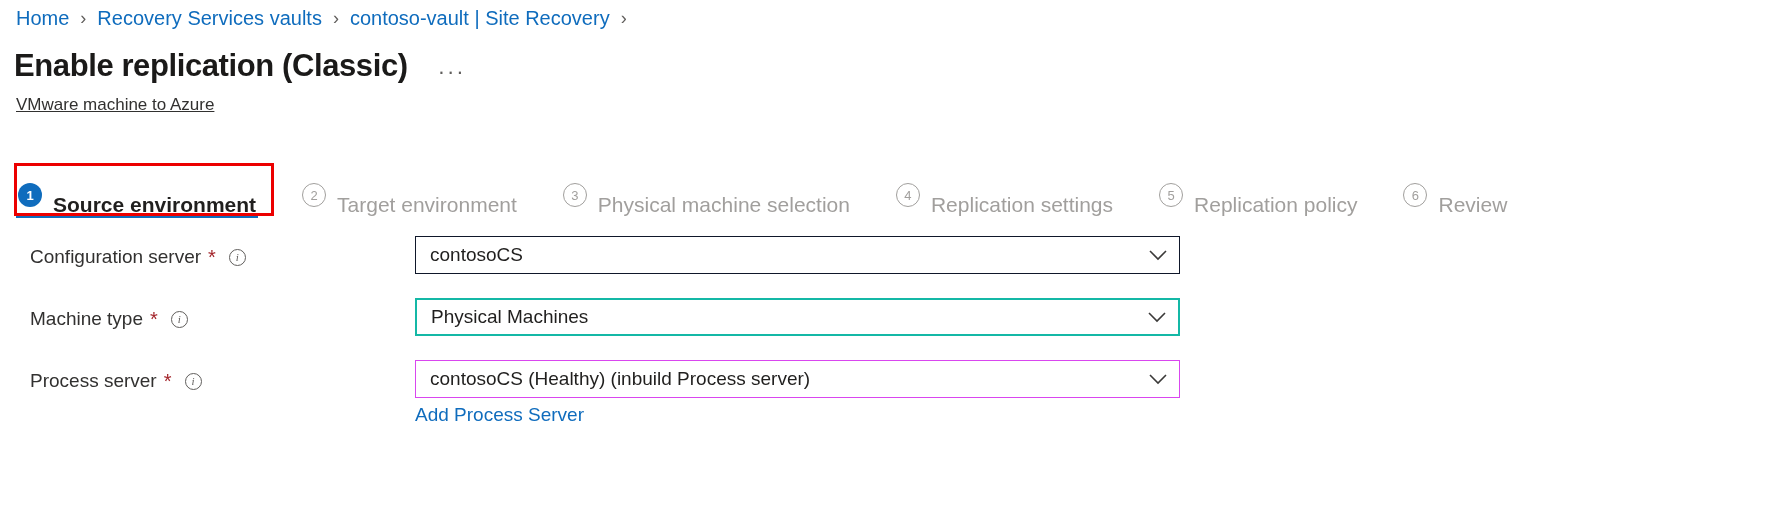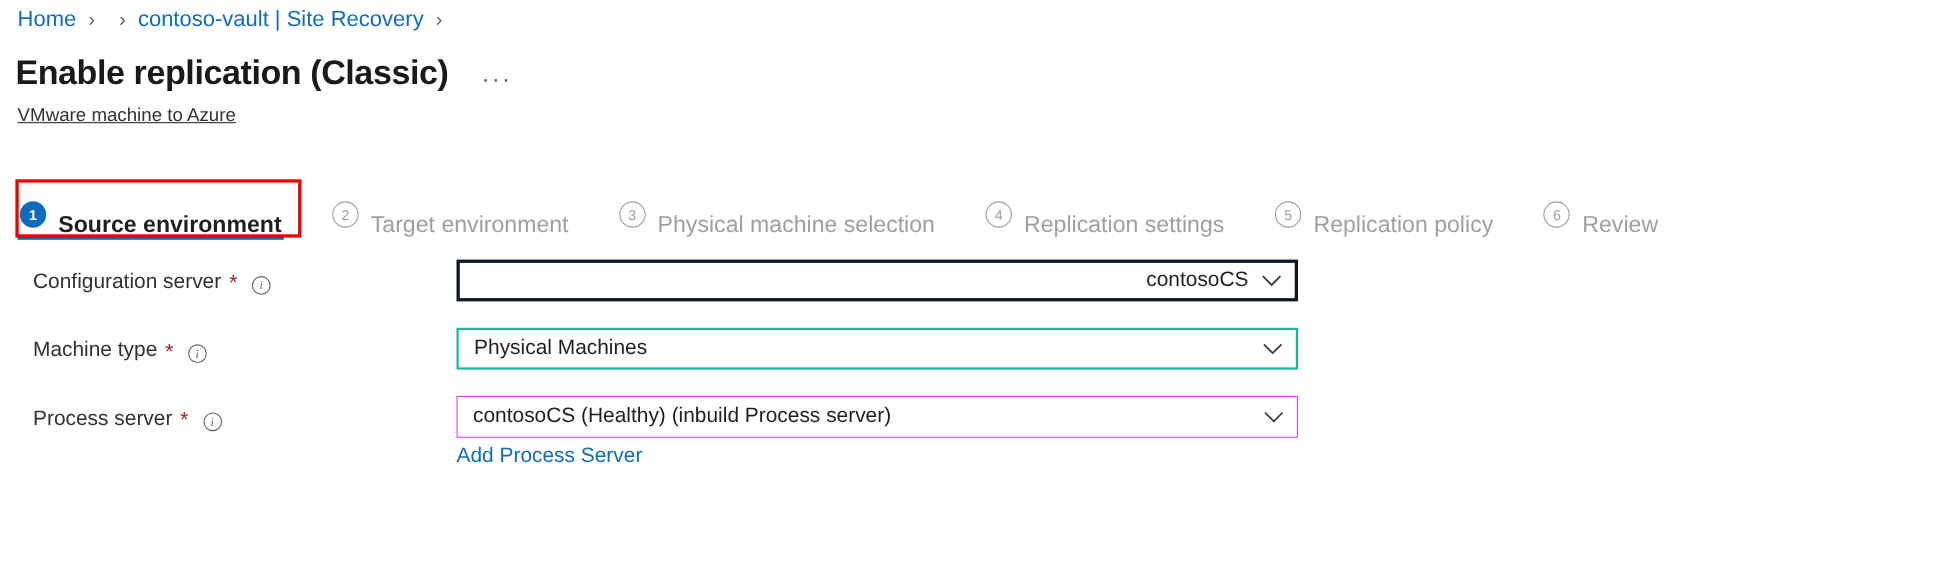--- a/index.html
+++ b/index.html
@@ -129,21 +129,21 @@
   .form{
     position:absolute;left:0;top:236px;width:100%;
   }
   .frow{
     position:relative;
     height:62px;
   }
   .flabel{
     position:absolute;left:30px;
     top:10px;
-    display:flex;align-items:flex-end;
+    display:flex;align-items:center;
     font-size:19px;
     color:#323130;
     height:22px;
   }
   .req{
     color:#a4262c;
     margin-left:7px;
     font-size:20px;
     line-height:19px;
   }
@@ -181,38 +181,39 @@
     overflow:hidden;
     white-space:nowrap;
   }
   .ctrl .chev{
     width:42px;height:100%;
     display:flex;align-items:center;justify-content:center;
     flex:none;
   }
   .ctrl .chev svg{display:block;}
 
-  .ctrl.purple{border:3px solid #0f172a;text-align:right;}
+  .ctrl.purple{border:1px solid #0f172a;}
   .ctrl.blue{border:2px solid #14b8a6;}
   .ctrl.gray{border:1px solid #d946ef;}
 
   .addlink{
     position:absolute;
     left:415px;top:44px;
     font-size:19px;
     color:#0f6cbd;
     cursor:pointer;
   }
 </style>
 </head>
 <body>
 
 <div class="breadcrumb">
   <span class="crumb link">Home</span>
   <span class="crumb-sep">›</span>
+  <span class="crumb link">Recovery Services vaults</span>
   <span class="crumb-sep">›</span>
   <span class="crumb link">contoso-vault | Site Recovery</span>
   <span class="crumb-sep">›</span>
 </div>
 
 <div class="title-row">
   <span class="page-title">Enable replication (Classic)</span>
   <span class="ellipsis-btn">···</span>
 </div>
 <div class="subtitle">VMware machine to Azure</div>

